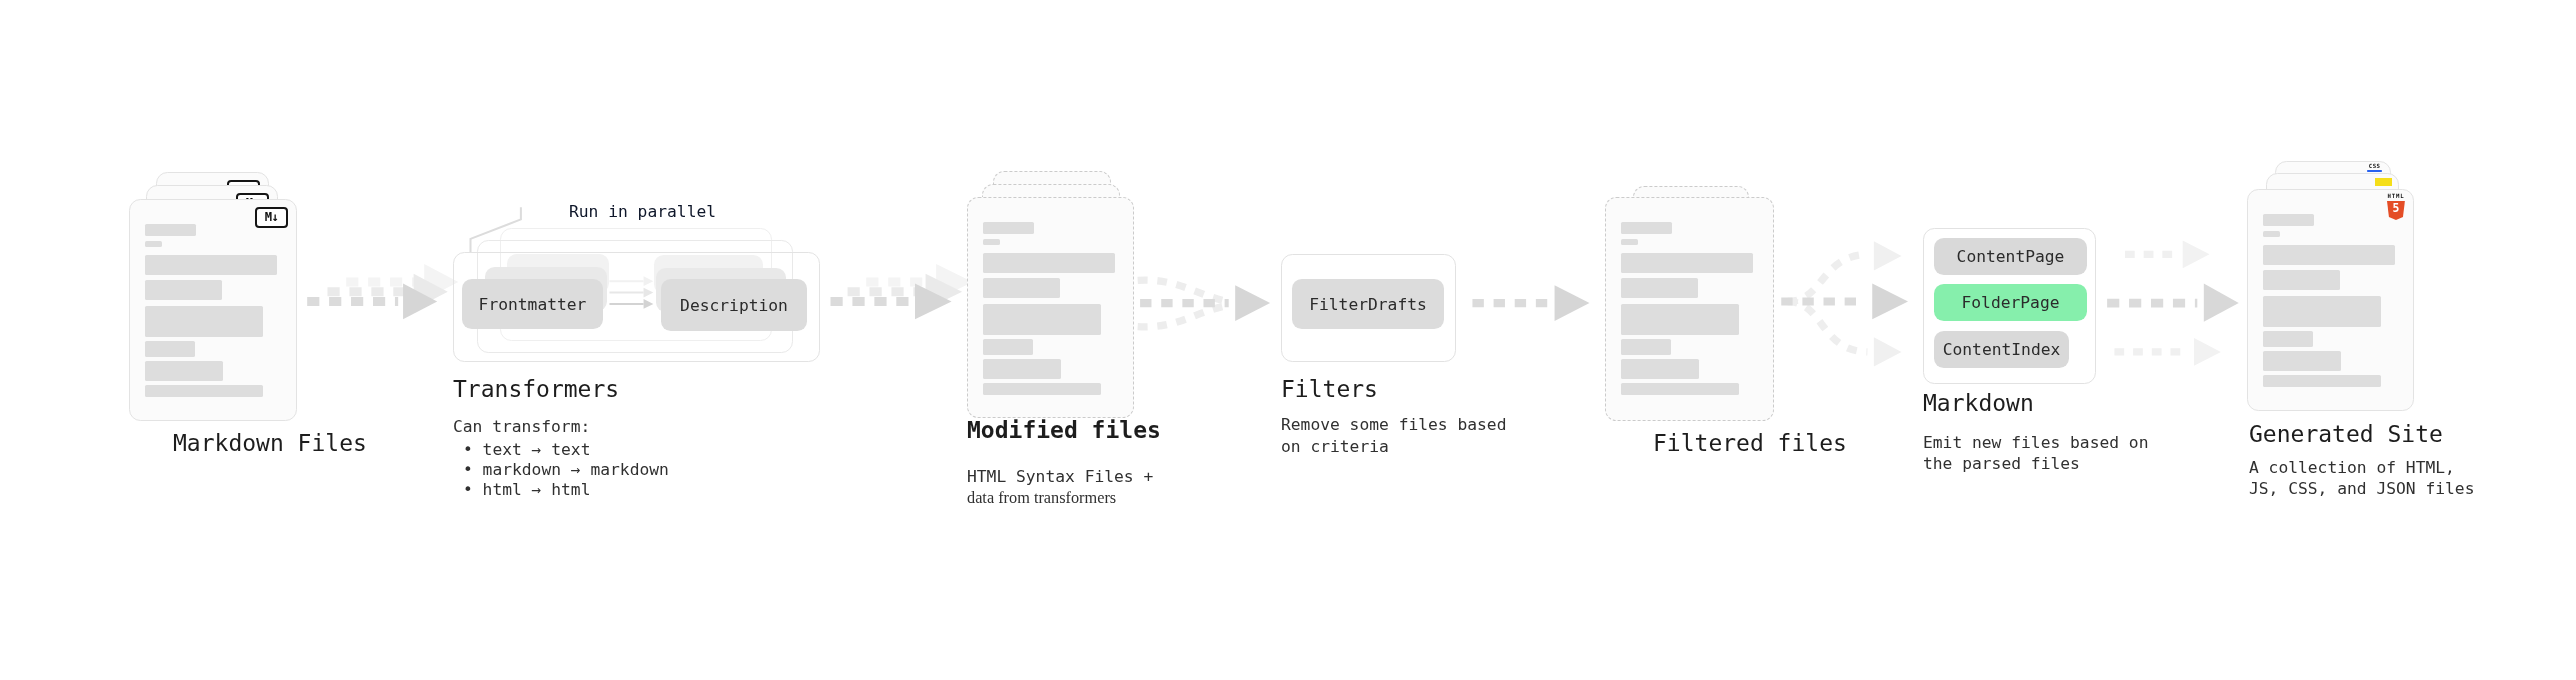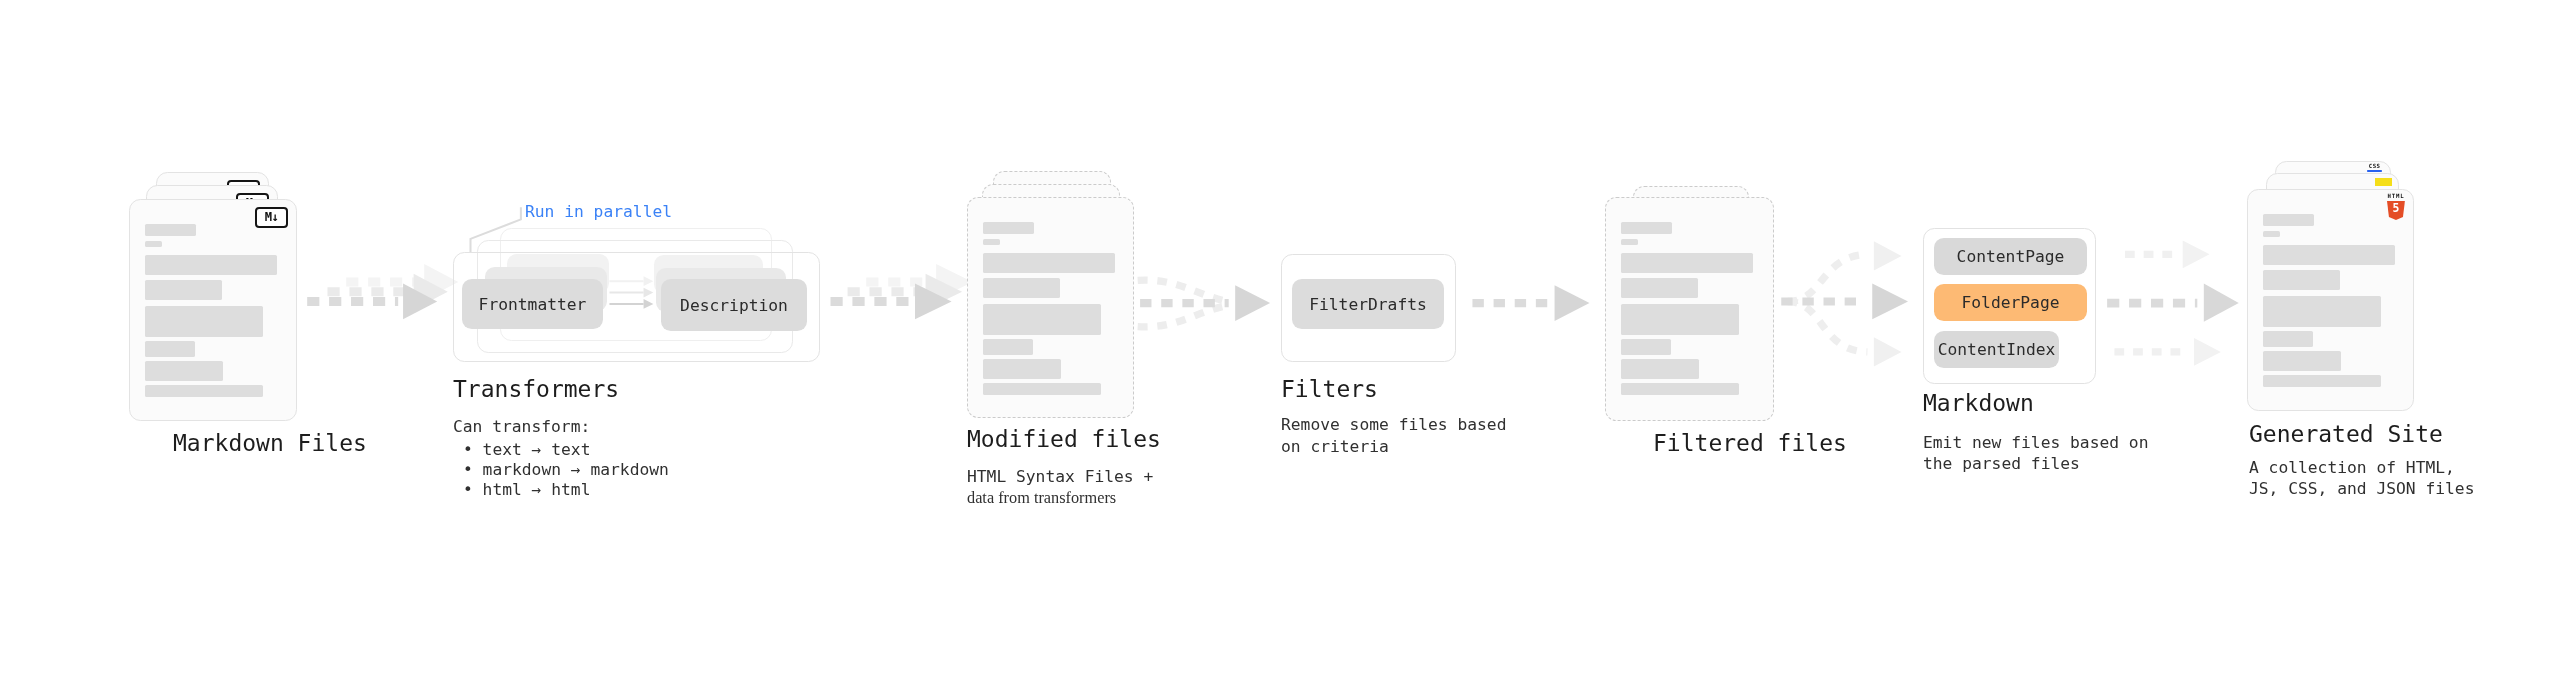--- a/index.html
+++ b/index.html
@@ -12,21 +12,21 @@
   .md-icon{position:absolute;top:7.3px;right:8.1px;width:29px;height:16.3px;border:2.4px solid #151515;
            border-radius:4.1px;background:#fff;display:flex;align-items:center;justify-content:center;
            font-weight:bold;font-size:12.2px;color:#111;letter-spacing:-0.8px;}
   .container-box{position:absolute;border-radius:11.4px;border:1.6px solid #e4e4e4;background:transparent;}
   .pill{position:absolute;border-radius:9.8px;background:#dcdcdc;display:flex;align-items:center;
         justify-content:center;font-size:16.3px;color:#2b2b2b;white-space:pre;}
   .ghost{position:absolute;border-radius:9.8px;}
   .white-box{position:absolute;background:#ffffff;border:1.6px solid #e2e2e2;border-radius:11.4px;}
   .title{position:absolute;font-size:23px;color:#1d1d1d;white-space:pre;}
   .caption{position:absolute;font-size:16.3px;color:#303030;white-space:pre;line-height:21px;}
-  .annotation{position:absolute;font-size:16.3px;color:#3b82f6;white-space:pre;}
+  .annotation{position:absolute;font-size:16.3px;color:#0f172a;white-space:pre;margin-left:44px;}
   .css-badge{position:absolute;top:1.6px;right:8.1px;width:14.6px;text-align:center;}
   .css-badge .t{font-size:5.7px;font-weight:bold;color:#111;letter-spacing:0.4px;line-height:5.7px;}
   .css-badge .bar{height:2.4px;background:#2962ef;margin-top:0.8px;border-radius:0.8px;}
   .js-badge{position:absolute;top:4.1px;right:6.5px;width:17px;height:8.1px;background:#f5de19;}
   .html5-logo{position:absolute;top:3.3px;right:7.3px;width:19.5px;text-align:center;}
   .html5-logo .t{font-size:5.7px;font-weight:bold;color:#111;letter-spacing:0.8px;line-height:6.5px;}
   .html5-logo .shield{width:18px;height:19.5px;margin:0.8px auto 0;background:#e44d26;
       clip-path:polygon(0 0,100% 0,89% 84%,50% 100%,11% 84%);
       display:flex;align-items:flex-start;justify-content:center;}
   .html5-logo .five{color:#fff;font-weight:bold;font-size:11.4px;line-height:14.6px;}
@@ -155,21 +155,21 @@
     <div class="doc-card dashed with-bars" style="left:967px;top:197px;width:165px;height:219px;">
         <div class="skel" style="left: 14.6px; top: 24.4px; width: 51px; height: 11.4px;"></div>
         <div class="skel" style="left: 14.6px; top: 41px; width: 17px; height: 5.7px;"></div>
         <div class="skel" style="left: 14.6px; top: 55px; width: 132px; height: 19.5px;"></div>
         <div class="skel" style="left: 14.6px; top: 80px; width: 77px; height: 19.5px;"></div>
         <div class="skel" style="left: 14.6px; top: 106px; width: 118px; height: 31px;"></div>
         <div class="skel" style="left: 14.6px; top: 141px; width: 50px; height: 16.3px;"></div>
         <div class="skel" style="left: 14.6px; top: 161px; width: 78px; height: 19.5px;"></div>
         <div class="skel" style="left: 14.6px; top: 185px; width: 118px; height: 12.2px;"></div>
       </div>
-    <div class="title" style="left:967px;top:426px;">Modified files</div>
+    <div class="title" style="left:967px;top:417px;font-weight:bold;">Modified files</div>
     <div class="caption" style="left:967px;top:466px;">HTML Syntax Files +</div>
     <div class="caption" style="left:967px;top:487px;font-family:Liberation Serif, serif;">data from transformers</div>
   </div>
 
   <div>
     <div class="white-box" style="left:1281px;top:254px;width:173px;height:106px;"></div>
     <div class="pill" style="left:1292px;top:279px;width:152px;height:50px;">FilterDrafts</div>
     <div class="title" style="left:1281px;top:376px;">Filters</div>
     <div class="caption" style="left:1281px;top:414px;">Remove some files based</div>
     <div class="caption" style="left:1281px;top:436px;">on criteria</div>
@@ -186,22 +186,22 @@
         <div class="skel" style="left: 14.6px; top: 141px; width: 50px; height: 16.3px;"></div>
         <div class="skel" style="left: 14.6px; top: 161px; width: 78px; height: 19.5px;"></div>
         <div class="skel" style="left: 14.6px; top: 185px; width: 118px; height: 12.2px;"></div>
       </div>
     <div class="title" style="left:1605px;top:430px;margin-left:48px;">Filtered files</div>
   </div>
 
   <div>
     <div class="white-box" style="left:1923px;top:228px;width:171px;height:154px;"></div>
     <div class="pill" style="left:1934px;top:238px;width:153px;height:37px;background:#d9d9d9;">ContentPage</div>
-    <div class="pill" style="left:1934px;top:284px;width:153px;height:37px;background:#fdba74;">FolderPage</div>
-    <div class="pill" style="left:1934px;top:331px;width:125px;height:37px;background:#d9d9d9;">ContentIndex</div>
+    <div class="pill" style="left:1934px;top:284px;width:153px;height:37px;background:#86efac;">FolderPage</div>
+    <div class="pill" style="left:1934px;top:331px;width:135px;height:37px;background:#d9d9d9;">ContentIndex</div>
     <div class="title" style="left:1923px;top:390px;">Markdown</div>
     <div class="caption" style="left:1923px;top:432px;">Emit new files based on</div>
     <div class="caption" style="left:1923px;top:453px;">the parsed files</div>
   </div>
 
   <div>
     <div class="doc-card" style="left:2275px;top:161px;width:114px;height:203px;">
       <div class="css-badge">
         <div class="t">CSS</div>
         <div class="bar"></div>

